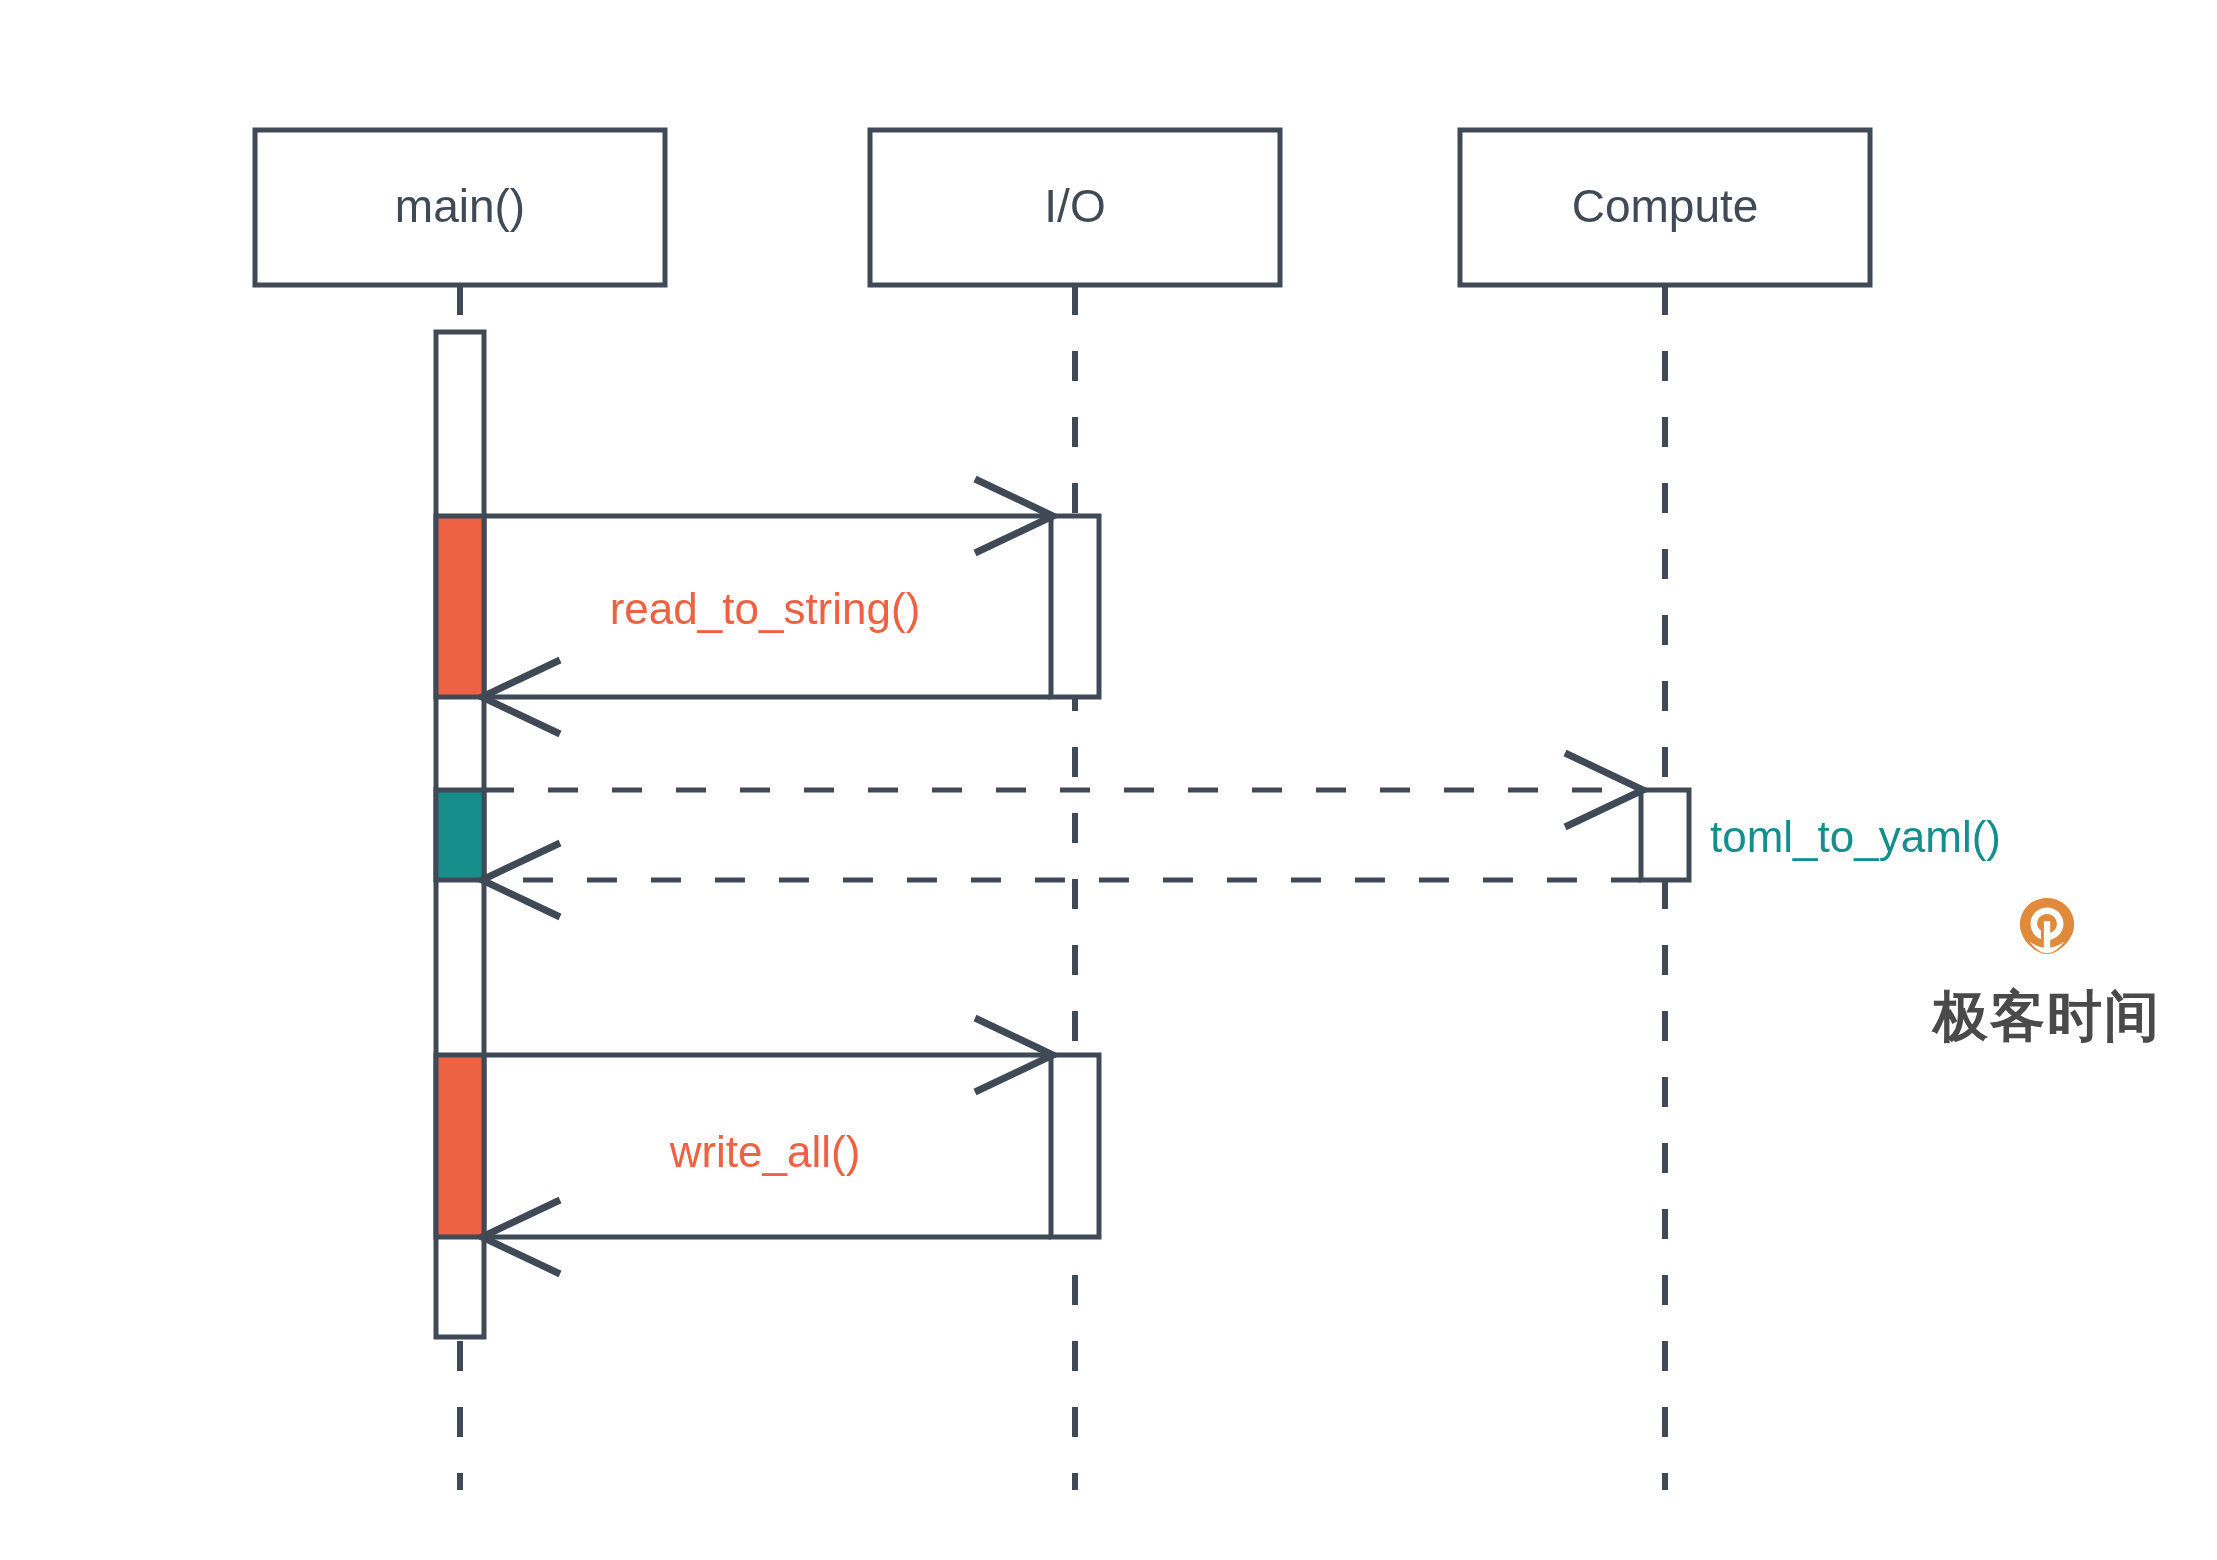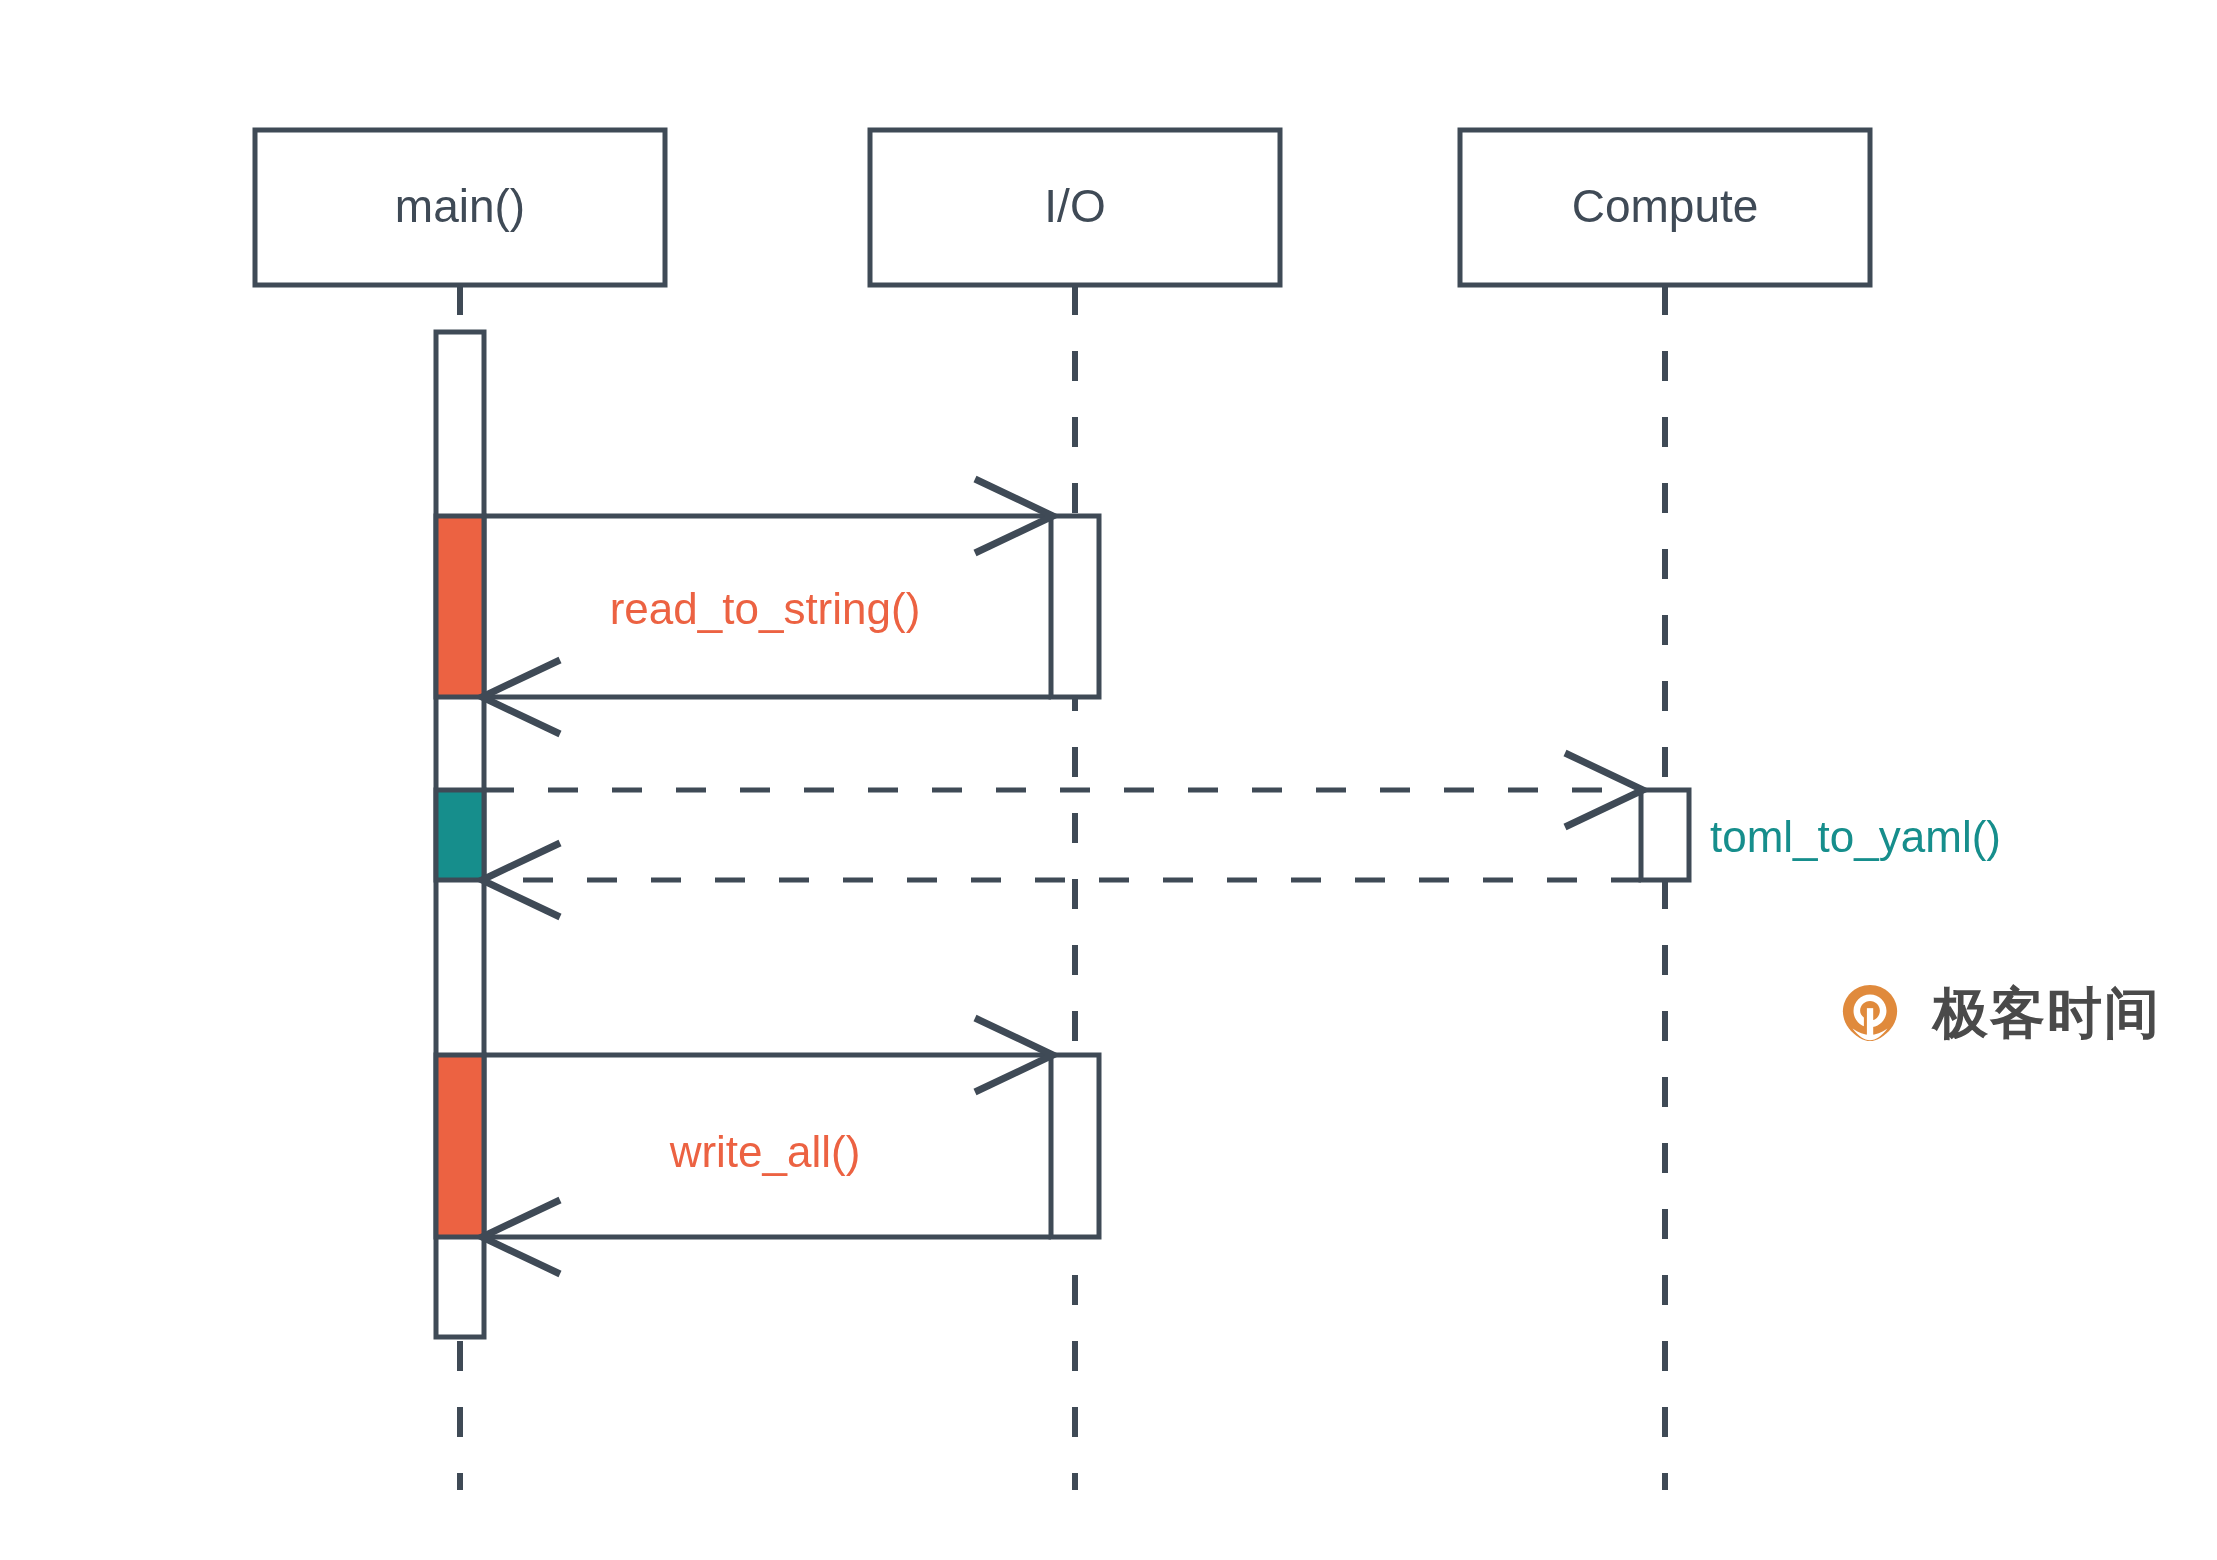--- a/index.html
+++ b/index.html
@@ -74,20 +74,21 @@
   .msg-label.start { text-anchor: start; }
 
   
   #watermark {
     position: absolute;
     right: 56px;
     bottom: 52px;
     display: flex;
     align-items: center;
     gap: 32px;
+    flex-direction: column;
   }
   #watermark .wm-mark {
     width: 62px;
     height: 62px;
     flex: 0 0 auto;
   }
   #watermark .wm-text {
     font-family: "DejaVu Sans", sans-serif;
     font-size: 55px;
     font-weight: 700;

